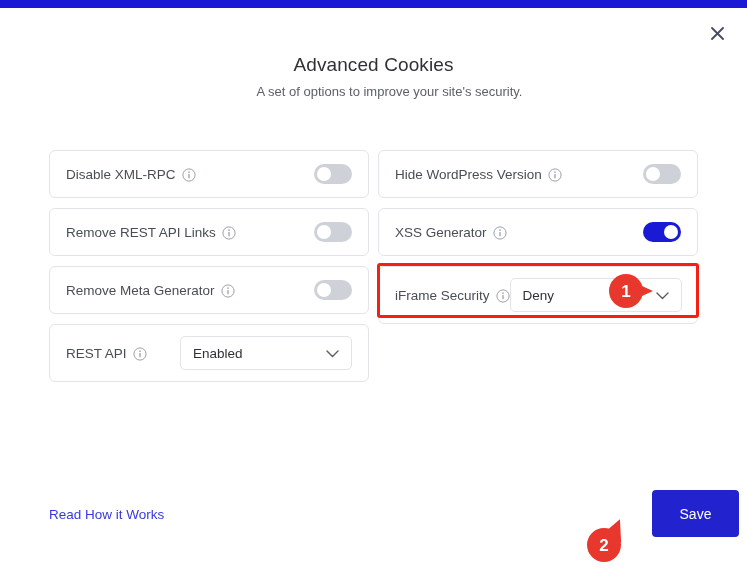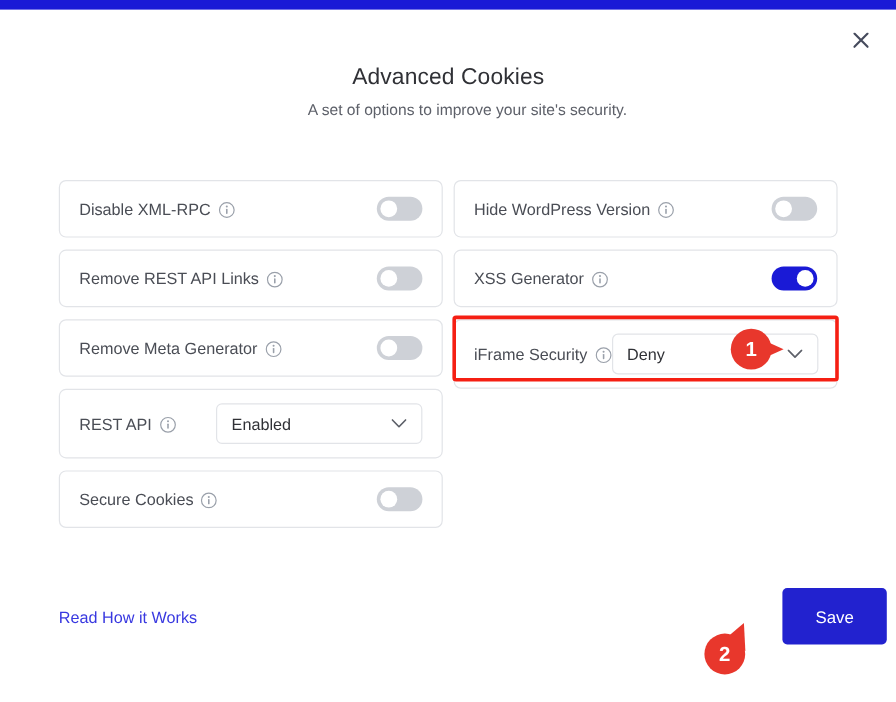--- a/index.html
+++ b/index.html
@@ -306,34 +306,20 @@
         <div class="select">
           <span class="select-value">Enabled</span>
           <span class="chevron">
             <svg width="13" height="8" viewBox="0 0 13 8">
               <path d="M1 1 L6.5 6.6 L12 1" stroke="#5d6069" stroke-width="1.4" fill="none" stroke-linecap="round" stroke-linejoin="round"></path>
             </svg>
           </span>
         </div>
       </div>
 
-      <div class="opt-card h-toggle">
-        <span class="opt-label">Secure Cookies</span>
-        <span class="info-icon">
-          <svg width="14" height="14" viewBox="0 0 14 14">
-            <circle cx="7" cy="7" r="6.1" fill="none" stroke="#9aa0aa" stroke-width="1"></circle>
-            <circle cx="7" cy="4.1" r="0.85" fill="#9aa0aa"></circle>
-            <rect x="6.35" y="5.9" width="1.3" height="4.4" rx="0.6" fill="#9aa0aa"></rect>
-          </svg>
-        </span>
-        <span class="spacer"></span>
-        <div class="toggle">
-          <div class="knob"></div>
-        </div>
-      </div>
 
     </div>
 
     <div class="col col-right">
 
       <div class="opt-card h-toggle">
         <span class="opt-label">Hide WordPress Version</span>
         <span class="info-icon">
           <svg width="14" height="14" viewBox="0 0 14 14">
             <circle cx="7" cy="7" r="6.1" fill="none" stroke="#9aa0aa" stroke-width="1"></circle>

